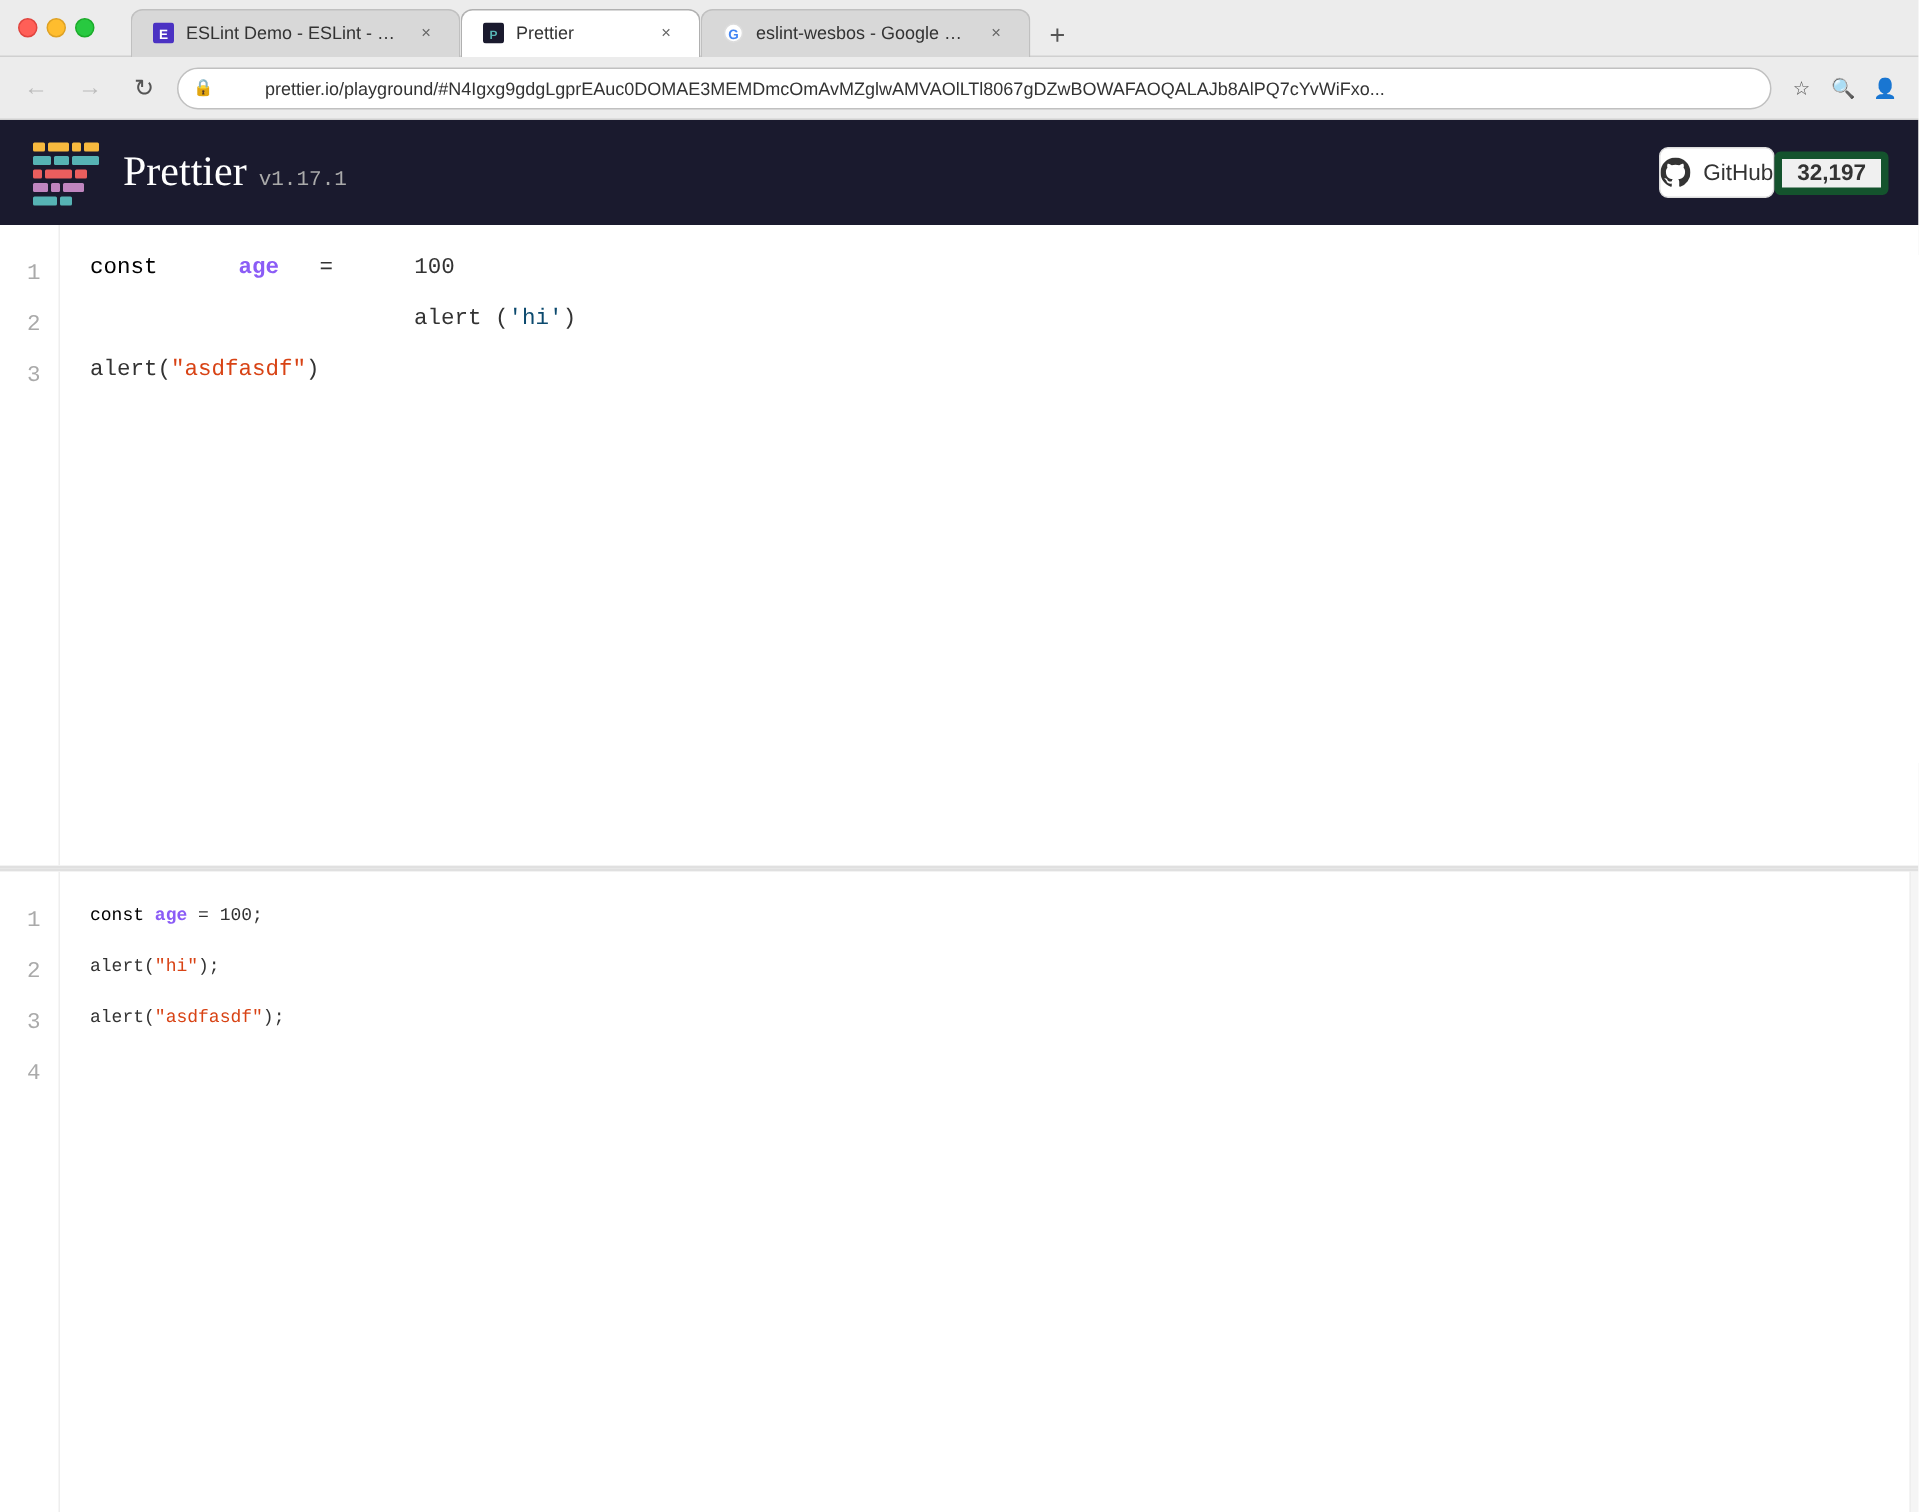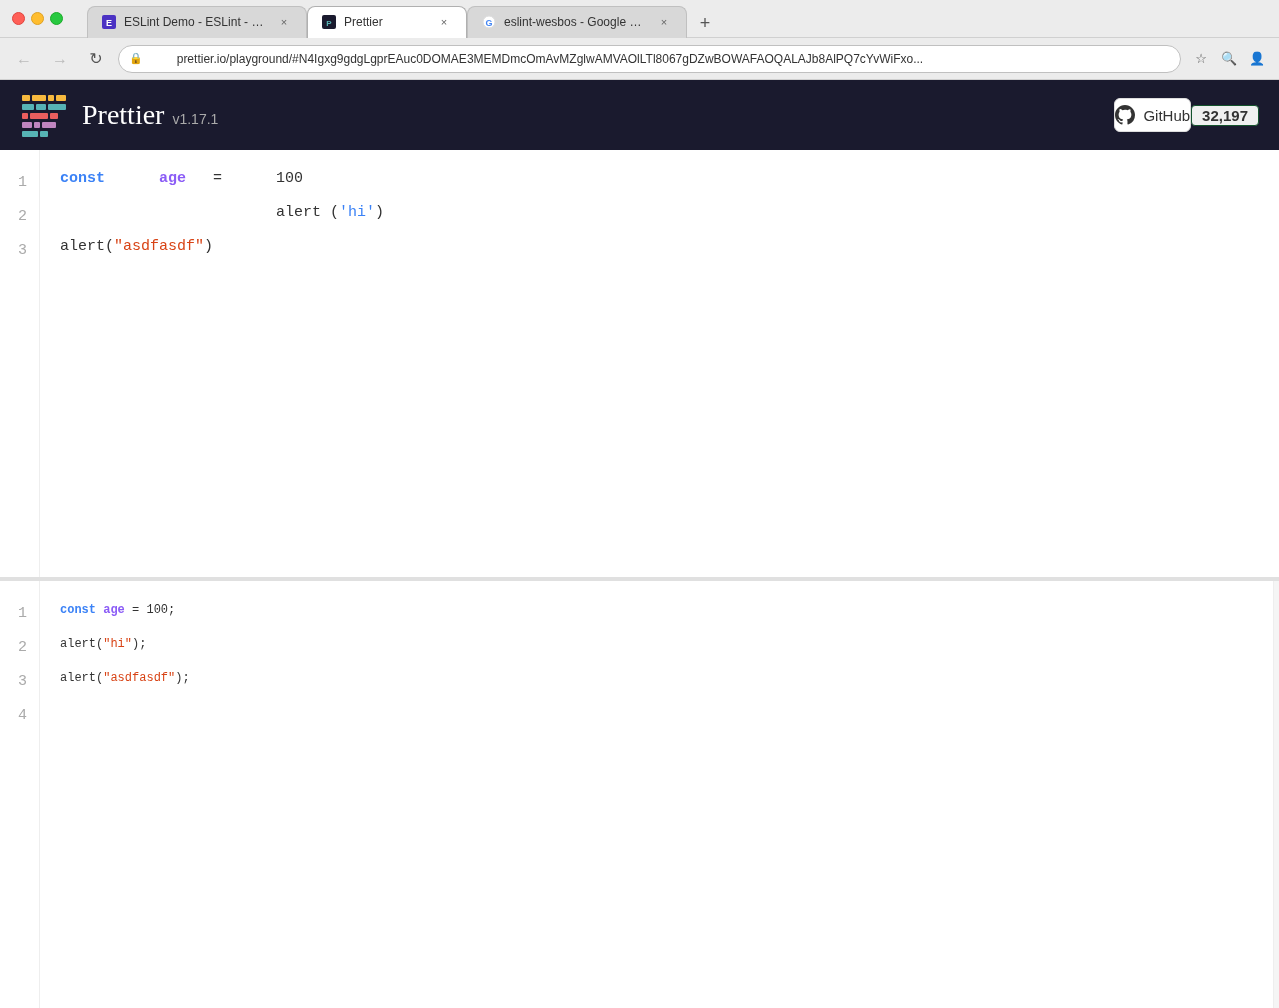--- a/index.html
+++ b/index.html
@@ -34,45 +34,45 @@
     .address-text { flex: 1; overflow: hidden; text-overflow: ellipsis; white-space: nowrap; font-size: 12px; color: #333; margin-left: 28px; }
     .addr-icons { display: flex; gap: 4px; align-items: center; }
     .addr-icon-btn { width: 24px; height: 24px; display: flex; align-items: center; justify-content: center; cursor: pointer; border-radius: 50%; color: #555; font-size: 13px; }
 
     
     .app-header { background: #1a1a2e; height: 70px; display: flex; align-items: center; padding: 0 20px; justify-content: space-between; flex-shrink: 0; }
     .app-logo-area { display: flex; align-items: center; gap: 14px; }
     .prettier-logo { width: 48px; height: 48px; }
     .app-title-group { display: flex; align-items: baseline; gap: 8px; }
     .app-title { font-size: 28px; font-weight: 400; color: #fff; font-family: Georgia, serif; }
-    .app-version { font-size: 14px; color: #aaa; }
+    .app-version { font-size: 14px; color: #aaa; font-family: Liberation Mono, monospace; }
     .github-btn { display: flex; align-items: center; gap: 8px; background: #fff; border: 1px solid #ddd; border-radius: 6px; padding: 6px 0; cursor: pointer; font-size: 15px; font-weight: 500; color: #333; }
-    .github-count { background: #f0f0f0; border: 1px solid #14532d; border-radius: 4px; padding: 1px 10px; font-size: 15px; font-weight: 600; color: #333; }
+    .github-count { background: #f0f0f0; border: 5px solid #14532d; border-radius: 4px; padding: 1px 10px; font-size: 15px; font-weight: 600; color: #333; }
     .header-right { display: flex; align-items: center; gap: 0; }
 
     
     .main-content { flex: 1; display: flex; flex-direction: column; overflow: hidden; background: #fff; }
 
     
     .editor-pane { flex: 1; display: flex; overflow: hidden; border-bottom: 2px solid #e0e0e0; }
     
     .output-pane { flex: 1; display: flex; overflow: hidden; }
 
     .line-numbers { width: 40px; padding: 16px 0; background: #fff; border-right: 1px solid #eee; flex-shrink: 0; }
     .line-num { display: block; text-align: right; padding-right: 12px; color: #aaa; font-size: 15px; font-family: 'Courier New', monospace; line-height: 34px; user-select: none; }
 
     .code-area { flex: 1; padding: 12px 20px; font-family: 'Courier New', Consolas, monospace; font-size: 15px; line-height: 34px; color: #333; overflow: auto; background: #fff; }
 
     
-    .kw { color: #3b82f6; font-weight: bold; } 
+    .kw { color: #000000; font-weight: normal; } 
     .var-name { color: #8b5cf6; font-weight: bold; } 
     .op { color: #333; } 
     .num { color: #333; } 
     .fn { color: #333; } 
-    .str-single { color: #3b82f6; margin-top: 32px; } 
+    .str-single { color: #0c4a6e; margin-top: 32px; } 
     .str-double { color: #d84315; } 
     .punc { color: #333; }
 
     .input-line { display: block; font-family: 'Courier New', monospace; font-size: 15px; line-height: 34px; white-space: pre; }
     .output-line { display: block; font-family: 'Courier New', monospace; font-size: 12px; line-height: 34px; white-space: pre; }
   </style>
 </head>
 <body>
 
 <div class="browser-window">

